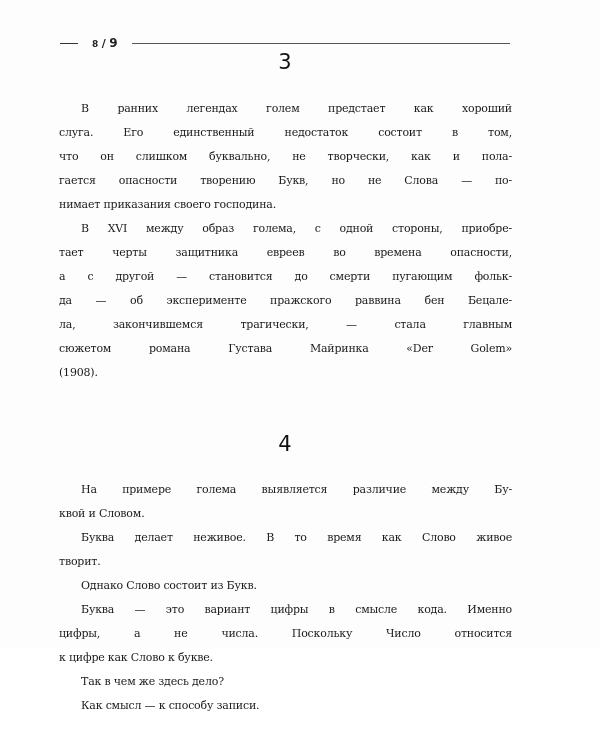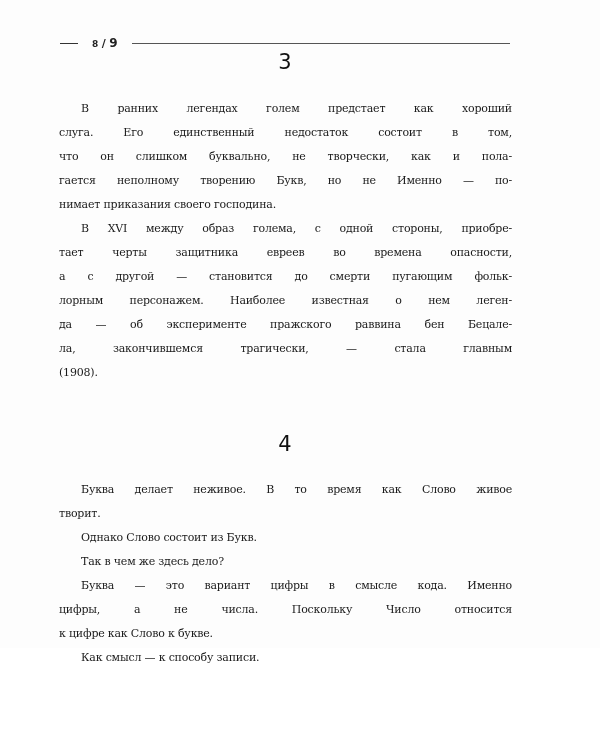--- a/index.html
+++ b/index.html
@@ -93,50 +93,54 @@
     <span class="rh-rule"></span>
   </div>
 
   <div class="section-number" style="top:50px;">3</div>
 
   <div class="text-block" style="top:97px;">
     <div>
       <span class="line indent">В ранних легендах голем предстает как хороший</span>
       <span class="line">слуга. Его единственный недостаток состоит в том,</span>
       <span class="line">что он слишком буквально, не творчески, как и пола-</span>
-      <span class="line">гается неполному творению Букв, но не Именно — по-</span>
+      <span class="line">гается опасности творению Букв, но не Слова — по-</span>
       <span class="line last">нимает приказания своего господина.</span>
     </div>
     <div>
       <span class="line indent">В XVI между образ голема, с одной стороны, приобре-</span>
       <span class="line">тает черты защитника евреев во времена опасности,</span>
       <span class="line">а с другой — становится до смерти пугающим фольк-</span>
-      <span class="line">лорным персонажем. Наиболее известная о нем леген-</span>
       <span class="line">да — об эксперименте пражского раввина бен Бецале-</span>
       <span class="line">ла, закончившемся трагически, — стала главным</span>
+      <span class="line">сюжетом романа Густава Майринка «Der Golem»</span>
       <span class="line last">(1908).</span>
     </div>
   </div>
 
   <div class="section-number" style="top:432px;">4</div>
 
   <div class="text-block" style="top:478px;">
     <div>
+      <span class="line indent">На примере голема выявляется различие между Бу-</span>
+      <span class="line last">квой и Словом.</span>
+    </div>
+    <div>
       <span class="line indent">Буква делает неживое. В то время как Слово живое</span>
       <span class="line last">творит.</span>
     </div>
     <div>
       <span class="line indent last">Однако Слово состоит из Букв.</span>
     </div>
     <div>
-      <span class="line indent last">Так в чем же здесь дело?</span>
-    </div>
-    <div>
       <span class="line indent">Буква — это вариант цифры в смысле кода. Именно</span>
       <span class="line">цифры, а не числа. Поскольку Число относится</span>
       <span class="line last">к цифре как Слово к букве.</span>
+    </div>
+    <div>
+      <span class="line indent last">Так в чем же здесь дело?</span>
     </div>
     <div>
       <span class="line indent last">Как смысл — к способу записи.</span>
     </div>
   </div>
 
 </div>
 
 </body></html>

